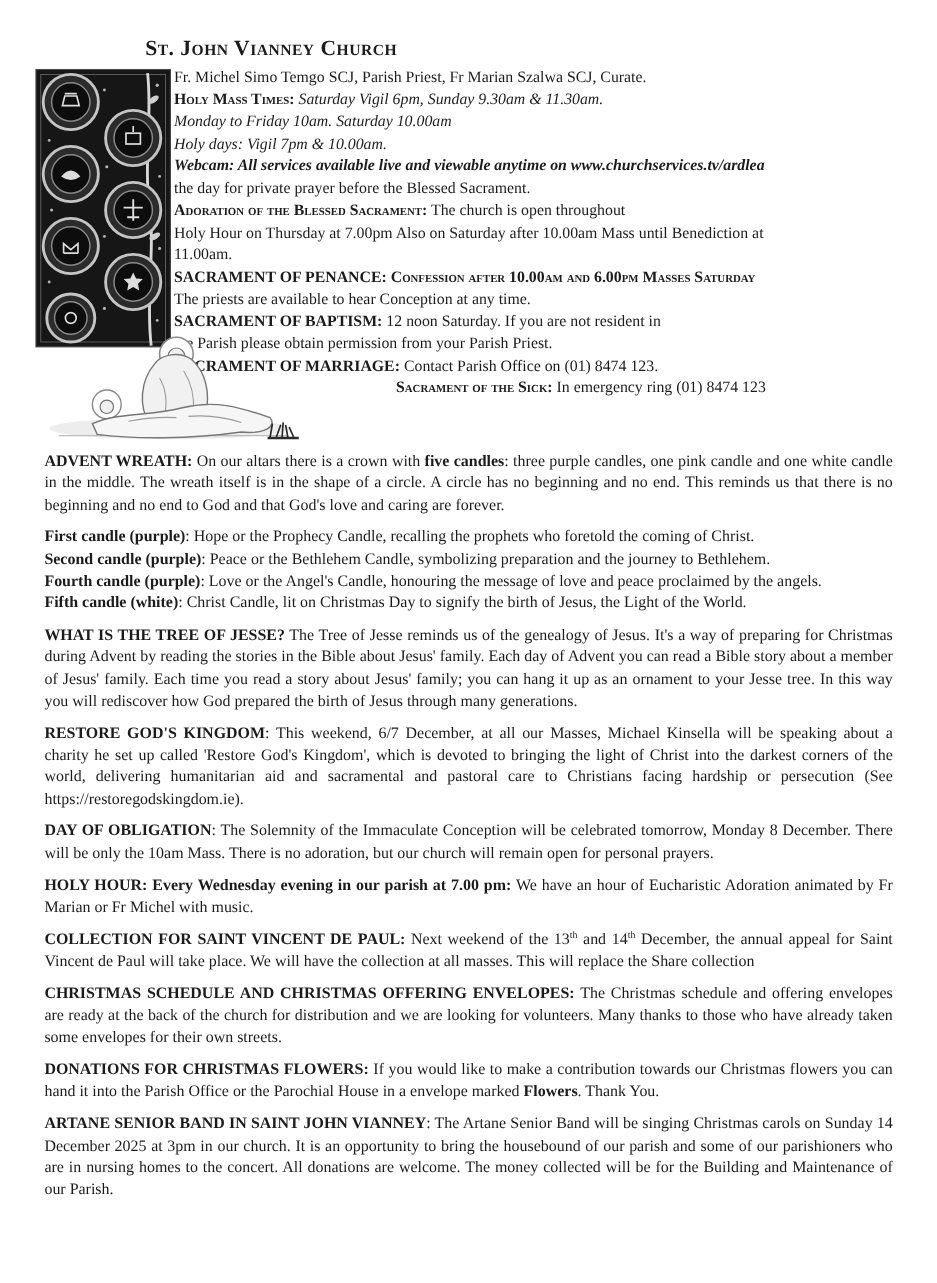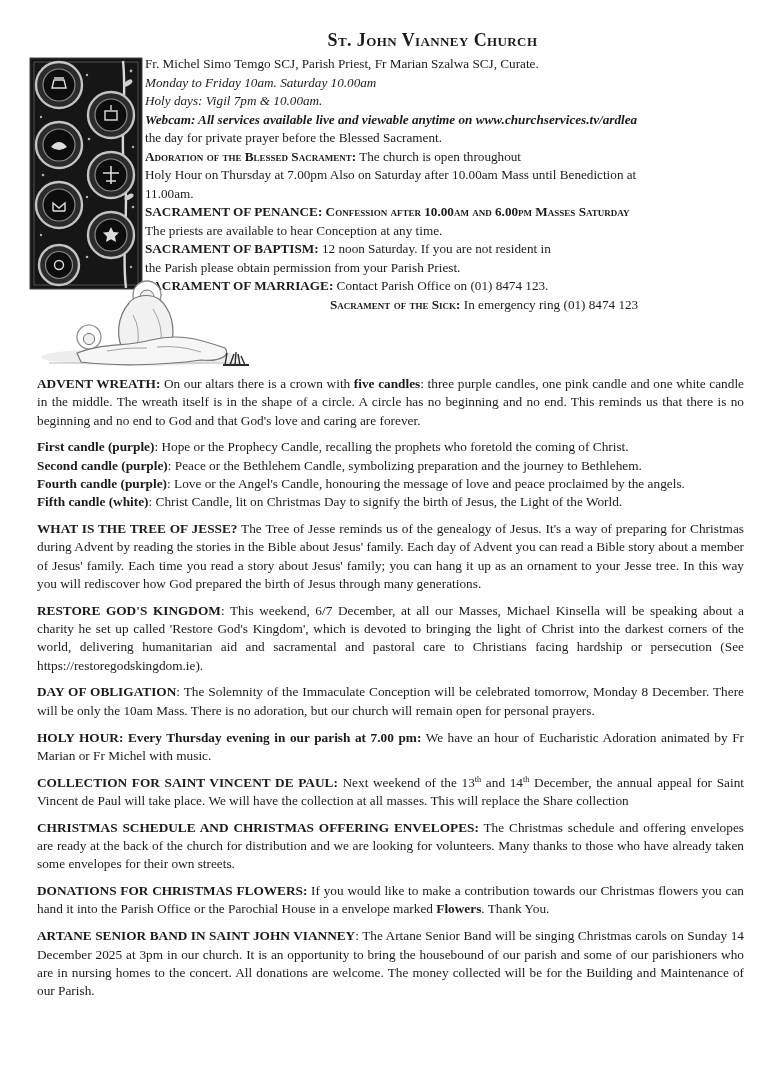--- a/index.html
+++ b/index.html
@@ -8,21 +8,21 @@
     width: 781px;
     height: 1069px;
     box-sizing: border-box;
     padding: 30px 37px 0 37px;
     background: #ffffff;
     color: #1b1b1b;
     font-family: "Liberation Serif", "DejaVu Serif", serif;
     overflow: hidden;
   }
   .title {
-    text-align: center;
+    text-align: left;
     padding-left: 84px;
     font-size: 18px;
     font-weight: bold;
     font-variant: small-caps;
     letter-spacing: 0.4px;
     margin-bottom: 4px;
   }
   .header-block { position: relative; min-height: 320px; }
   .engraving {
     position: absolute;
@@ -145,20 +145,21 @@
           <g stroke="#2a2a2a" stroke-width="1.4">
             <path d="M196,308 l2,-12 M201,308 l4,-11 M206,308 l1,-13 M211,308 l-2,-11 M216,308 l-4,-9"></path>
             <path d="M194,308 h26" stroke-width="2"></path>
           </g>
         </g>
       </svg>
     </div>
 
     <div class="header-text">
       <div class="hline"><span class="seg-r">Fr. Michel Simo Temgo SCJ, Parish Priest, Fr Marian Szalwa SCJ, Curate.</span></div>
+      <div class="hline"><span class="seg-bsc">Holy Mass Times:</span><span class="seg-i">  Saturday Vigil 6pm, Sunday 9.30am &amp; 11.30am.</span></div>
       <div class="hline"><span class="seg-i">Monday to Friday 10am. Saturday 10.00am</span></div>
       <div class="hline"><span class="seg-i">Holy days: Vigil 7pm &amp; 10.00am.</span></div>
       <div class="hline"><span class="seg-bi">Webcam: All services available live and viewable anytime on www.churchservices.tv/ardlea</span></div>
       <div class="hline"><span class="seg-r">the day for private prayer before the Blessed Sacrament.</span></div>
       <div class="hline"><span class="seg-bsc">Adoration of the Blessed Sacrament:</span><span class="seg-r">  The church is open throughout</span></div>
       <div class="hline"><span class="seg-r">Holy Hour on Thursday at 7.00pm Also on Saturday after 10.00am Mass until Benediction at</span></div>
       <div class="hline"><span class="seg-r">11.00am.</span></div>
       <div class="hline"><span class="seg-b">SACRAMENT OF PENANCE:</span><span class="seg-bsc"> Confession after 10.00am and 6.00pm Masses Saturday</span></div>
       <div class="hline"><span class="seg-r">The priests are available to hear Conception at any time.</span></div>
       <div class="hline"><span class="seg-b">SACRAMENT OF BAPTISM:</span><span class="seg-r">  12 noon Saturday. If you are not resident in</span></div>
@@ -174,20 +175,20 @@
     <div class="candles">
       <div class="candle-line"><span class="seg-b">First candle (purple)</span><span class="seg-r">: Hope or the Prophecy Candle, recalling the prophets who foretold the coming of Christ.</span></div>
       <div class="candle-line"><span class="seg-b">Second candle (purple)</span><span class="seg-r">: Peace or the Bethlehem Candle, symbolizing preparation and the journey to Bethlehem.</span></div>
       <div class="candle-line"><span class="seg-b">Fourth candle (purple)</span><span class="seg-r">: Love or the Angel's Candle, honouring the message of love and peace proclaimed by the angels.</span></div>
       <div class="candle-line"><span class="seg-b">Fifth candle (white)</span><span class="seg-r">: Christ Candle, lit on Christmas Day to signify the birth of Jesus, the Light of the World.</span></div>
     </div>
 
     <p class="para"><span class="seg-b">WHAT IS THE TREE OF JESSE?</span><span class="seg-r"> The Tree of Jesse reminds us of the genealogy of Jesus. It's a way of preparing for Christmas during Advent by reading the stories in the Bible about Jesus' family. Each day of Advent you can read a Bible story about a member of Jesus' family. Each time you read a story about Jesus' family; you can hang it up as an ornament to your Jesse tree. In this way you will rediscover how God prepared the birth of Jesus through many generations.</span></p>
     <p class="para"><span class="seg-b">RESTORE GOD'S KINGDOM</span><span class="seg-r">: This weekend, 6/7 December, at all our Masses, Michael Kinsella will be speaking about a charity he set up called 'Restore God's Kingdom', which is devoted to bringing the light of Christ into the darkest corners of the world, delivering humanitarian aid and sacramental and pastoral care to Christians facing hardship or persecution (See https://restoregodskingdom.ie).</span></p>
     <p class="para"><span class="seg-b">DAY OF OBLIGATION</span><span class="seg-r">: The Solemnity of the Immaculate Conception will be celebrated tomorrow, Monday 8 December. There will be only the 10am Mass. There is no adoration, but our church will remain open for personal prayers.</span></p>
-    <p class="para"><span class="seg-b">HOLY HOUR:  Every Thursday evening in our parish at 7.00 pm:</span><span class="seg-r"> We have an hour of Eucharistic Adoration animated by Fr Marian or Fr Michel with music.</span></p>
+    <p class="para"><span class="seg-b">HOLY HOUR:  Every Wednesday evening in our parish at 7.00 pm:</span><span class="seg-r"> We have an hour of Eucharistic Adoration animated by Fr Marian or Fr Michel with music.</span></p>
     <p class="para"><span class="seg-b">COLLECTION FOR SAINT VINCENT DE PAUL:</span><span class="seg-r"> Next weekend of the 13</span><sup class="seg-sup">th</sup><span class="seg-r"> and 14</span><sup class="seg-sup">th</sup><span class="seg-r"> December, the annual appeal for Saint Vincent de Paul will take place. We will have the collection at all masses. This will replace the Share collection</span></p>
     <p class="para"><span class="seg-b">CHRISTMAS SCHEDULE AND CHRISTMAS OFFERING ENVELOPES:</span><span class="seg-r"> The Christmas schedule and offering envelopes are ready at the back of the church for distribution and we are looking for volunteers. Many thanks to those who have already taken some envelopes for their own streets.</span></p>
     <p class="para"><span class="seg-b">DONATIONS FOR CHRISTMAS FLOWERS:</span><span class="seg-r"> If you would like to make a contribution towards our Christmas flowers you can hand it into the Parish Office or the Parochial House in a envelope marked </span><span class="seg-b">Flowers</span><span class="seg-r">. Thank You.</span></p>
     <p class="para"><span class="seg-b">ARTANE SENIOR BAND IN SAINT JOHN VIANNEY</span><span class="seg-r">: The Artane Senior Band will be singing Christmas carols on Sunday 14 December 2025 at 3pm in our church. It is an opportunity to bring the housebound of our parish and some of our parishioners who are in nursing homes to the concert. All donations are welcome. The money collected will be for the Building and Maintenance of our Parish.</span></p>
   </div>
 
 </div>
 
 </body></html>

